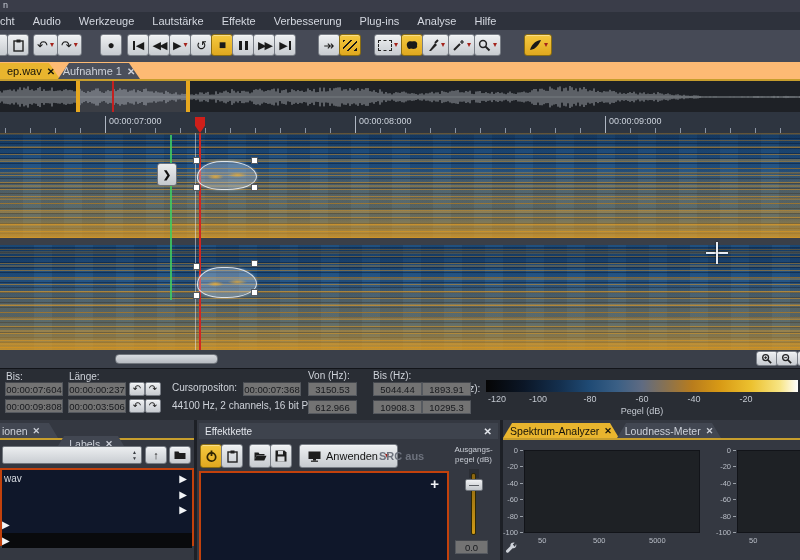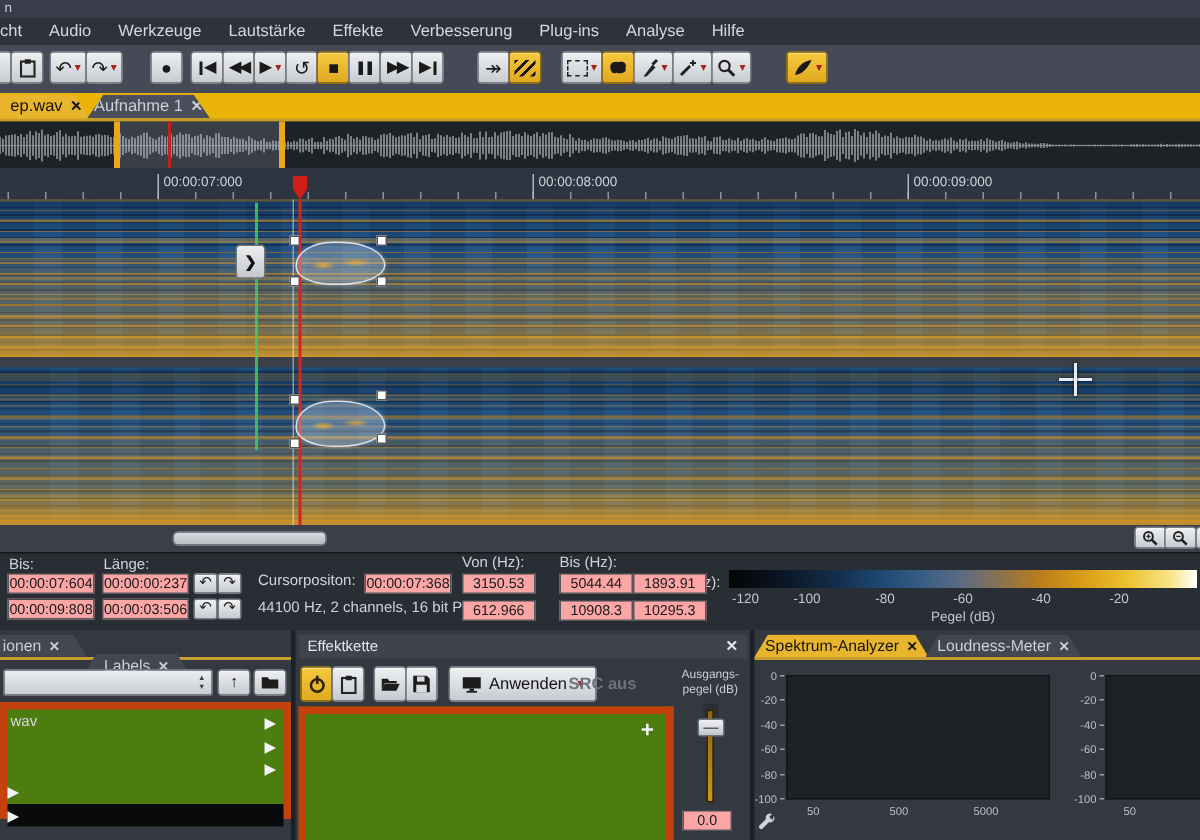--- a/index.html
+++ b/index.html
@@ -17,21 +17,21 @@
        border-radius:3px;display:inline-flex;align-items:center;justify-content:center;color:#1b1b1b;
        box-shadow:inset 0 1px 0 rgba(255,255,255,.4);box-sizing:border-box;padding:0 3px;margin-left:-1px;}
   .btn.first{margin-left:0;}
   .btn.active{background:linear-gradient(#f5c93f,#e0a81f);border-color:#8a6d12;}
   .glyph{font-size:11px;line-height:1;color:#1a1a1a;}
   .caret{font-size:8px;color:#a4231b;margin-left:2px;line-height:1;}
   .vbar{display:inline-block;width:2px;height:9px;background:#1a1a1a;margin:0 1px;}
   .hatch{width:14px;height:11px;background:repeating-linear-gradient(135deg,#171717 0 2px,rgba(0,0,0,0) 2px 5px);}
   .dashedrect{width:12px;height:9px;border:1px dashed #222;}
   
-  .tabbar{left:0;top:62px;width:800px;height:19px;background:#eab308;border-bottom:2px solid #c79e2d;box-sizing:border-box;}
+  .tabbar{left:0;top:62px;width:800px;height:19px;background:#fdba74;border-bottom:2px solid #c79e2d;box-sizing:border-box;}
   .dtab{position:absolute;top:1px;height:16px;display:flex;align-items:center;justify-content:center;
         font-size:11px;gap:5px;}
   .dtab .x{font-weight:bold;font-size:10px;}
   .tab-active{background:#e9b52e;color:#15130a;clip-path:polygon(0 0,calc(100% - 11px) 0,100% 100%,0 100%);}
   .tab-idle{background:#4a4f5b;color:#ccd0d8;clip-path:polygon(11px 0,calc(100% - 11px) 0,100% 100%,0 100%);}
   
   .overview{left:0;top:81px;width:800px;height:31px;background:#1e2126;}
   .ov-sel{left:76px;top:0;width:114px;height:31px;background:rgba(210,220,235,.16);}
   .ov-ybar{top:0;width:4px;height:31px;background:#e7a81f;}
   .ov-red{left:112px;top:0;width:2px;height:31px;background:#c42020;}
@@ -71,37 +71,37 @@
   .handle{position:absolute;width:7px;height:7px;background:#fff;border:1px solid #55595f;box-sizing:border-box;}
   .cross-h{left:706px;top:119px;width:22px;height:2px;background:#e9edf3;box-shadow:0 0 2px rgba(0,0,0,.8);}
   .cross-v{left:716px;top:109px;width:2px;height:22px;background:#e9edf3;box-shadow:0 0 2px rgba(0,0,0,.8);}
   
   .hscroll{left:0;top:350px;width:800px;height:18px;background:#3a3f49;}
   .hthumb{left:115px;top:4px;width:103px;height:10px;border-radius:4px;background:linear-gradient(#d8dbdf,#b7bbc1);border:1px solid #70757c;box-sizing:border-box;}
   .zbtn{top:1px;width:20px;height:15px;}
   
   .statusbar{left:0;top:368px;width:800px;height:52px;background:#292d34;border-top:1px solid #13151a;box-sizing:border-box;font-size:10px;}
   .slabel{position:absolute;color:#cfd3da;font-size:10px;white-space:nowrap;}
-  .field{position:absolute;background:#fca5a5;border:1px solid #55595f;border-top-color:#43464c;color:#17191d;
+  .field{position:absolute;background:#737373;border:1px solid #55595f;border-top-color:#43464c;color:#17191d;
          font-size:9.5px;height:14px;display:flex;align-items:center;justify-content:center;box-sizing:border-box;}
   .ministack{position:absolute;display:flex;gap:1px;}
   .mini{width:16px;height:14px;min-width:16px;border-radius:2px;}
   .pegelbar{left:486px;top:11px;width:312px;height:12px;
      background:linear-gradient(to right,#050505 0%,#0b1626 12%,#14304f 24%,#1f4a74 33%,#3a5f85 42%,#5f6b82 50%,#8a724f 58%,#b87c1d 66%,#d89a15 75%,#ecc12f 85%,#f7e482 94%,#ffffff 100%);}
   .ptick{position:absolute;top:25px;font-size:9px;color:#c3c8d0;transform:translateX(-50%);}
   .pegellabel{left:486px;top:37px;width:312px;text-align:center;font-size:9px;color:#c3c8d0;}
   
   .bottom{left:0;top:420px;width:800px;height:140px;background:#1d2026;}
   .panel{position:absolute;top:0;height:140px;background:#343841;}
   .ptabrow{position:absolute;left:0;top:2px;height:18px;width:100%;border-bottom:2px solid #c79e2d;box-sizing:border-box;}
   .ptab{position:absolute;top:1px;height:15px;display:flex;align-items:center;gap:5px;font-size:10.5px;
         clip-path:polygon(9px 0,calc(100% - 9px) 0,100% 100%,0 100%);background:#424752;color:#ccd0d8;padding:0 4px;justify-content:center;}
   .ptab .x{font-weight:bold;font-size:9px;}
   .ptab.yellow{background:#e9b52e;color:#15130a;}
-  .list{position:absolute;background:#4d7c0f;border:5px solid #c2410c;box-sizing:border-box;}
+  .list{position:absolute;background:#0f172a;border:2px solid #c2410c;box-sizing:border-box;}
   .fr{position:absolute;left:0;width:100%;height:15px;display:flex;align-items:center;font-size:10px;color:#d6dae0;}
   .fr .nm{flex:1;padding-left:2px;white-space:nowrap;overflow:hidden;}
   .fr .play{color:#f2f4f7;font-size:10px;padding-right:5px;}
   .fr.sel{background:#090a0c;}
   .combob{position:absolute;left:2px;top:26px;width:140px;height:18px;background:linear-gradient(#eceef0,#c9cdd2);
           border:1px solid #70757c;border-radius:2px;box-sizing:border-box;}
   .spin{position:absolute;right:4px;top:3px;display:flex;flex-direction:column;gap:1px;font-size:5px;color:#3a3d42;line-height:1;}
   .ehead{position:absolute;left:2px;top:3px;right:2px;height:16px;background:#3e434d;display:flex;align-items:center;font-size:10px;color:#e3e6ec;padding:0 6px;box-sizing:border-box;}
   .ehead .x{margin-left:auto;font-weight:bold;font-size:10px;color:#e3e6ec;}
   .srctext{position:absolute;font-size:11px;font-weight:bold;color:#6d727d;}

